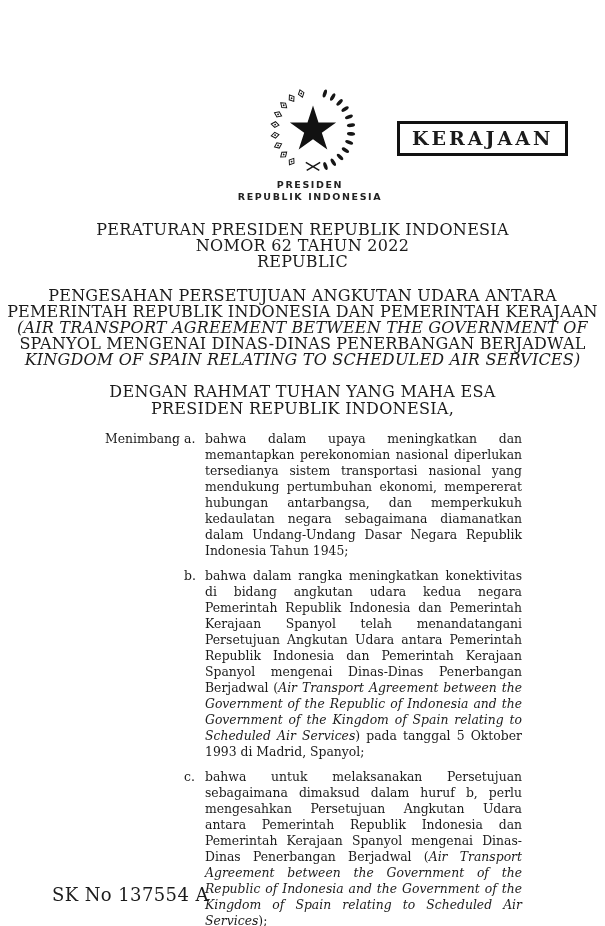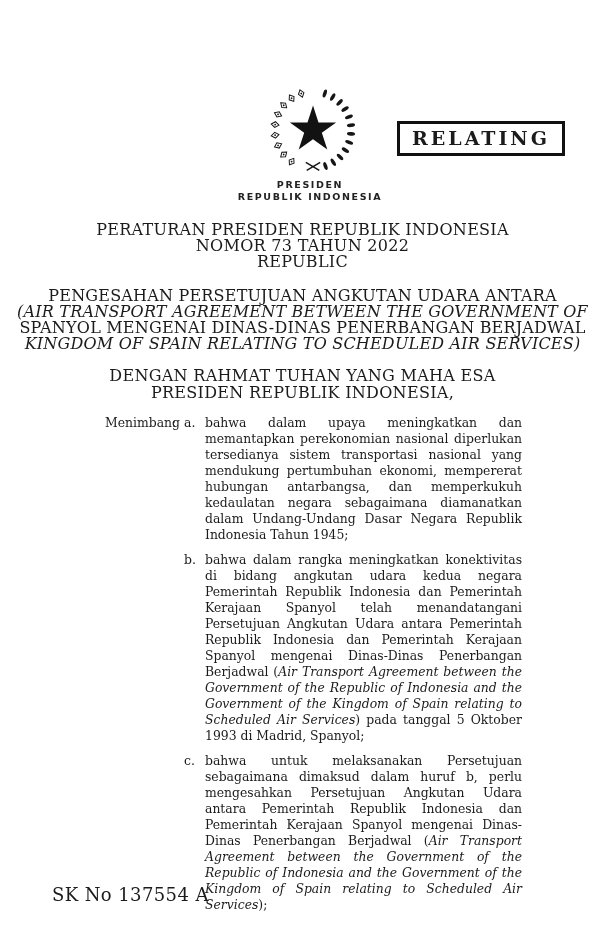--- a/index.html
+++ b/index.html
@@ -99,35 +99,36 @@
         <circle cx="50" cy="8.5" r="1" transform="rotate(-98 50 51)"></circle>
         <circle cx="50" cy="8.5" r="1" transform="rotate(-114 50 51)"></circle>
         <circle cx="50" cy="8.5" r="1" transform="rotate(-130 50 51)"></circle>
         <circle cx="50" cy="8.5" r="1" transform="rotate(-146 50 51)"></circle>
       </g>
     </g>
     <path d="M43,96 L58,87 M57,96 L42,87" stroke="#161616" stroke-width="1.6" fill="none"></path>
     <path fill="#121212" d="M50,24 L56.1,42.7 L75.7,42.7 L59.8,54.2 L65.9,72.8 L50,61.3 L34.1,72.8 L40.2,54.2 L24.3,42.7 L43.9,42.7 Z"></path>
   </svg>
 
-  <div class="stamp">RELATING</div>
+  <div class="stamp">KERAJAAN</div>
 
   <div class="letterhead">
     <div>PRESIDEN</div>
     <div>REPUBLIK INDONESIA</div>
   </div>
 
   <div class="body-flow">
 
     <div class="c-line">PERATURAN PRESIDEN REPUBLIK INDONESIA</div>
-    <div class="c-line">NOMOR 73 TAHUN 2022</div>
+    <div class="c-line">NOMOR 62 TAHUN 2022</div>
     <div class="c-line">REPUBLIC</div>
 
     <div class="subject">
       <div class="c-line">PENGESAHAN PERSETUJUAN ANGKUTAN UDARA ANTARA</div>
+      <div class="c-line">PEMERINTAH REPUBLIK INDONESIA DAN PEMERINTAH KERAJAAN</div>
       <div class="c-line italic">(AIR TRANSPORT AGREEMENT BETWEEN THE GOVERNMENT OF</div>
       <div class="c-line">SPANYOL MENGENAI DINAS-DINAS PENERBANGAN BERJADWAL</div>
       <div class="c-line italic">KINGDOM OF SPAIN RELATING TO SCHEDULED AIR SERVICES)</div>
     </div>
 
     <div class="c-line preamble-1">DENGAN RAHMAT TUHAN YANG MAHA ESA</div>
     <div class="c-line preamble-2">PRESIDEN REPUBLIK INDONESIA,</div>
 
     <div class="consider">
       <div class="consider-label">Menimbang</div>

